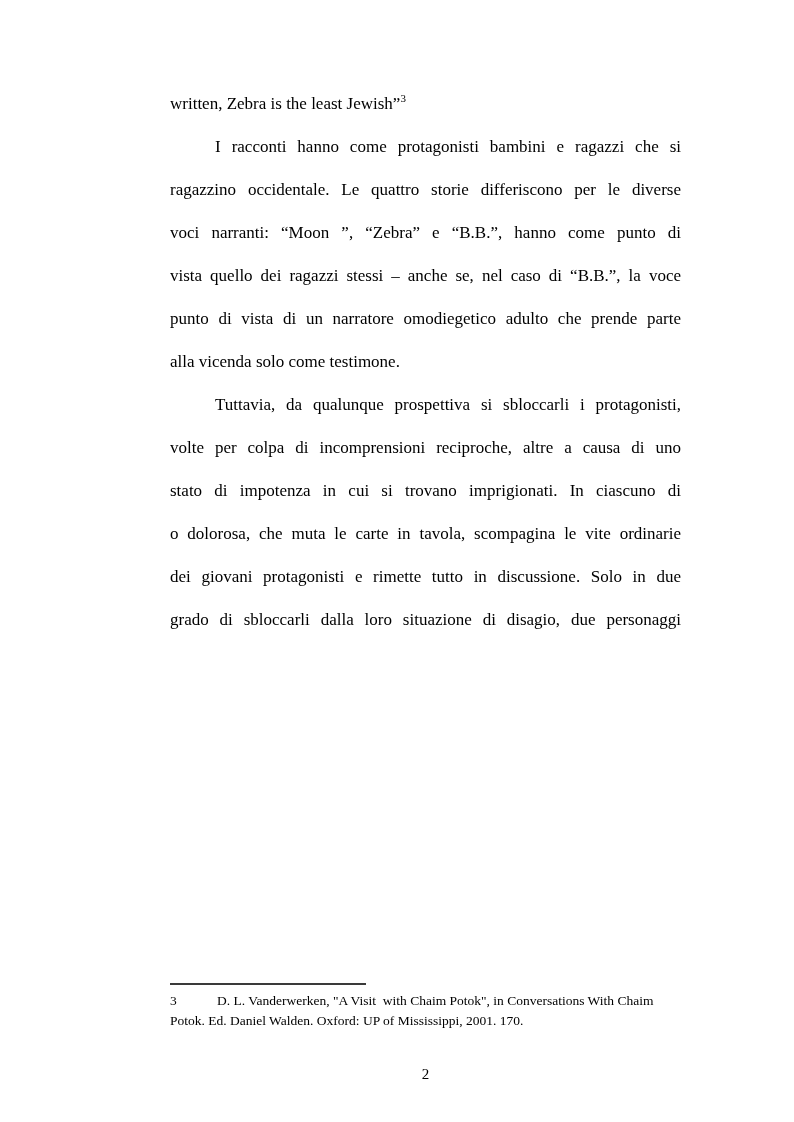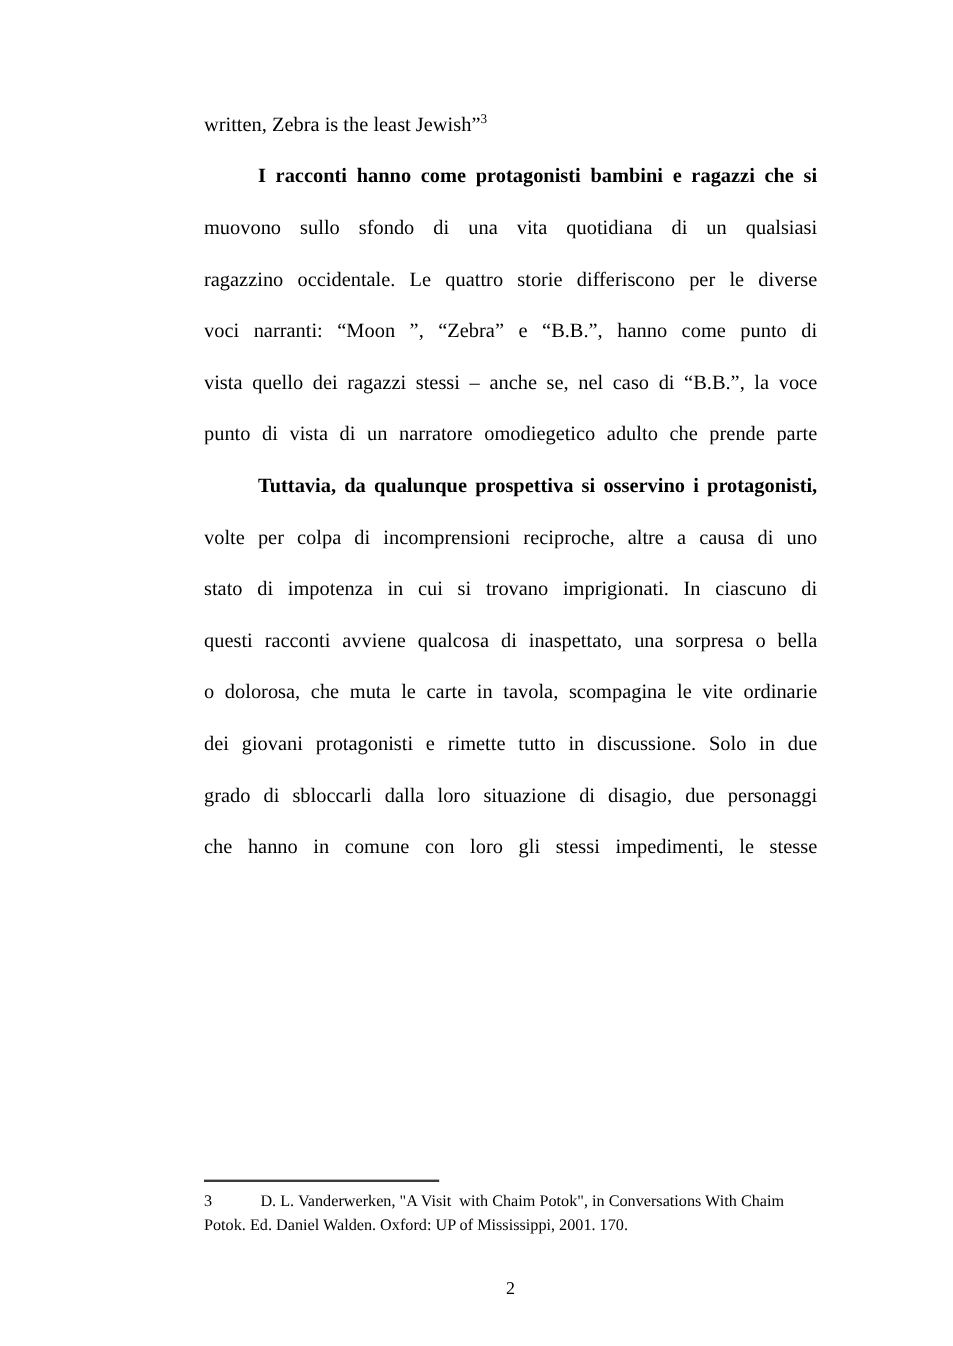--- a/index.html
+++ b/index.html
@@ -31,21 +31,20 @@
     text-align: justify;
     text-align-last: justify;
     overflow: hidden;
   }
   .line.noj {
     text-align: right;
     text-align-last: left;
   }
   .line.indent {
     padding-left: 45px;
-    font-weight: bold;
   }
   .line sup {
     font-size: 11px;
     vertical-align: super;
     line-height: 0;
   }
   .footnote-rule {
     position: absolute;
     left: 170px;
     top: 983px;
@@ -80,33 +79,31 @@
   }
 </style>
 </head>
 <body>
 
 <div class="page">
 
   <div class="textblock">
     <div class="line noj"><span>written, Zebra is the least Jewish”</span><sup>3</sup></div>
     <div class="line indent">I racconti hanno come protagonisti bambini e ragazzi che si</div>
-    <div class="line">muovono sullo sfondo di una vita quotidiana di un qualsiasi</div>
     <div class="line">ragazzino occidentale. Le quattro storie differiscono per le diverse</div>
     <div class="line">voci narranti: “Moon ”, “Zebra” e “B.B.”, hanno come punto di</div>
     <div class="line">vista quello dei ragazzi stessi – anche se, nel caso di “B.B.”, la voce</div>
     <div class="line">punto di vista di un narratore omodiegetico adulto che prende parte</div>
-    <div class="line indent">Tuttavia, da qualunque prospettiva si osservino i protagonisti,</div>
+    <div class="line noj">alla vicenda solo come testimone.</div>
+    <div class="line indent">Tuttavia, da qualunque prospettiva si sbloccarli i protagonisti,</div>
     <div class="line">volte per colpa di incomprensioni reciproche, altre a causa di uno</div>
     <div class="line">stato di impotenza in cui si trovano imprigionati. In ciascuno di</div>
-    <div class="line">questi racconti avviene qualcosa di inaspettato, una sorpresa o bella</div>
     <div class="line">o dolorosa, che muta le carte in tavola, scompagina le vite ordinarie</div>
     <div class="line">dei giovani protagonisti e rimette tutto in discussione. Solo in due</div>
     <div class="line">grado di sbloccarli dalla loro situazione di disagio, due personaggi</div>
-    <div class="line">che hanno in comune con loro gli stessi impedimenti, le stesse</div>
   </div>
 
   <div class="footnote-rule"></div>
 
   <div class="footnote">
     <div class="fn-line"><span class="fn-num">3</span><span>D. L. Vanderwerken, "A Visit  with Chaim Potok", in Conversations With Chaim</span></div>
     <div class="fn-line">Potok. Ed. Daniel Walden. Oxford: UP of Mississippi, 2001. 170.</div>
   </div>
 
   <div class="page-number">2</div>

